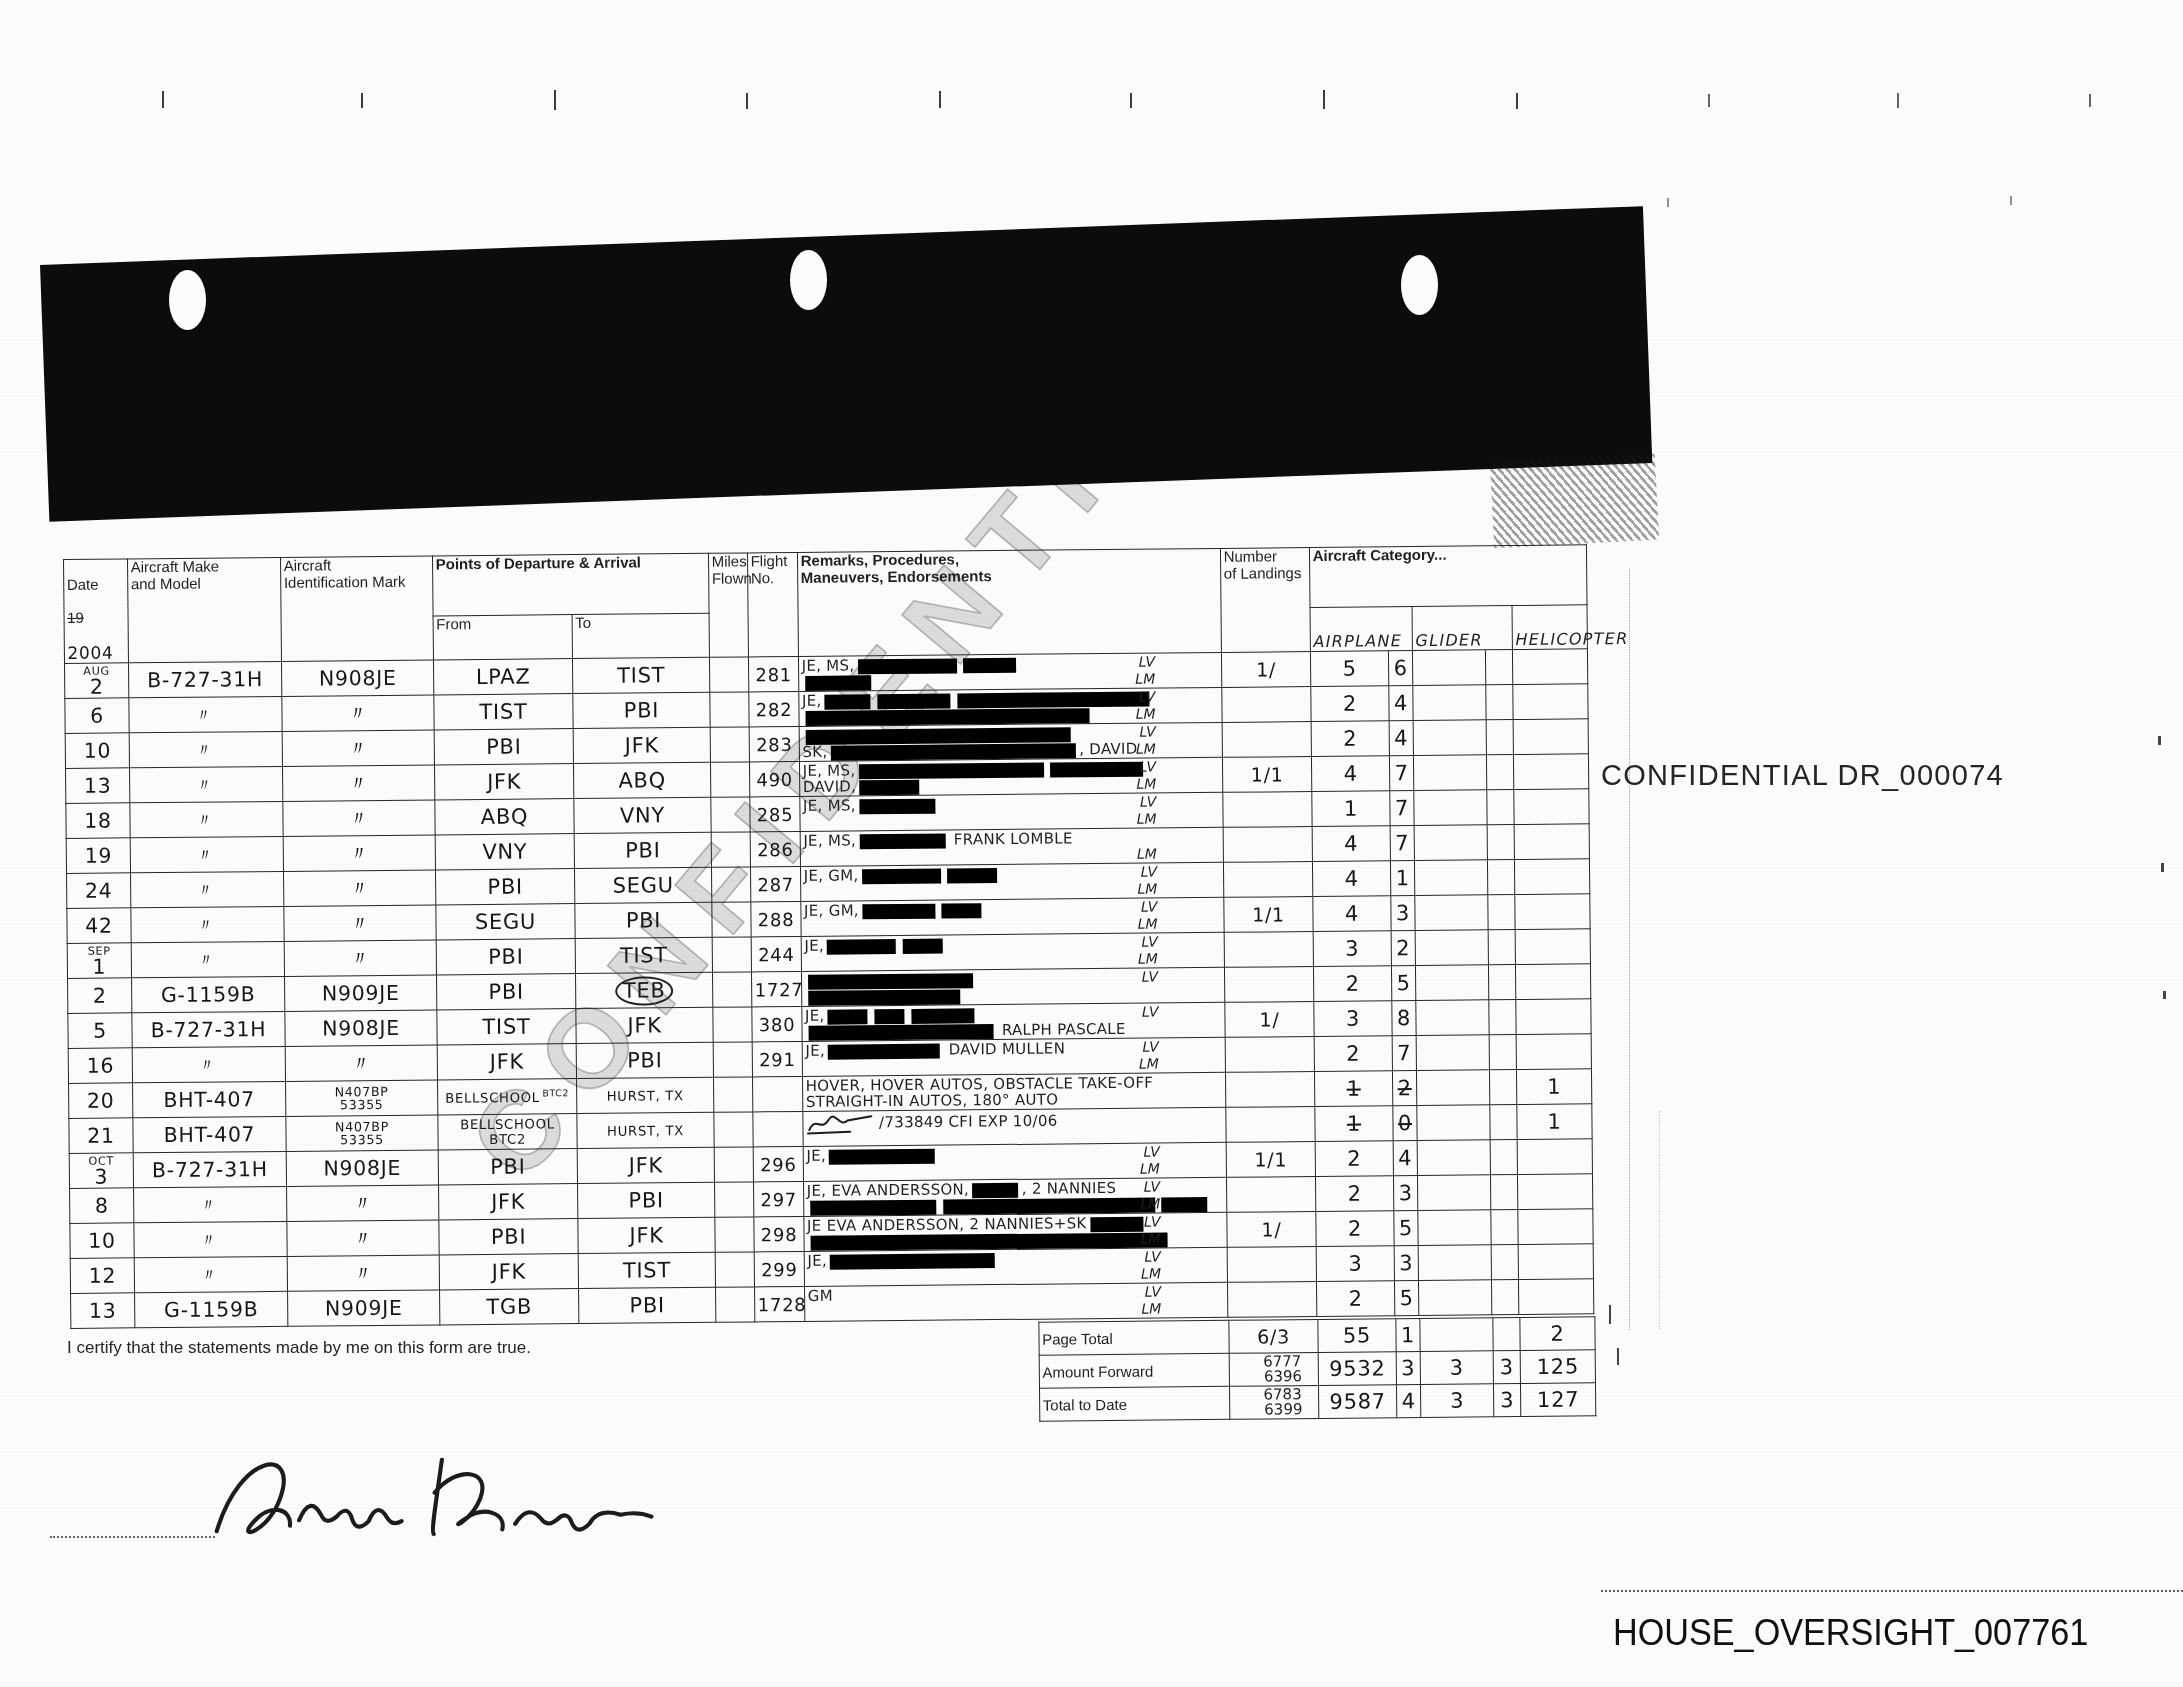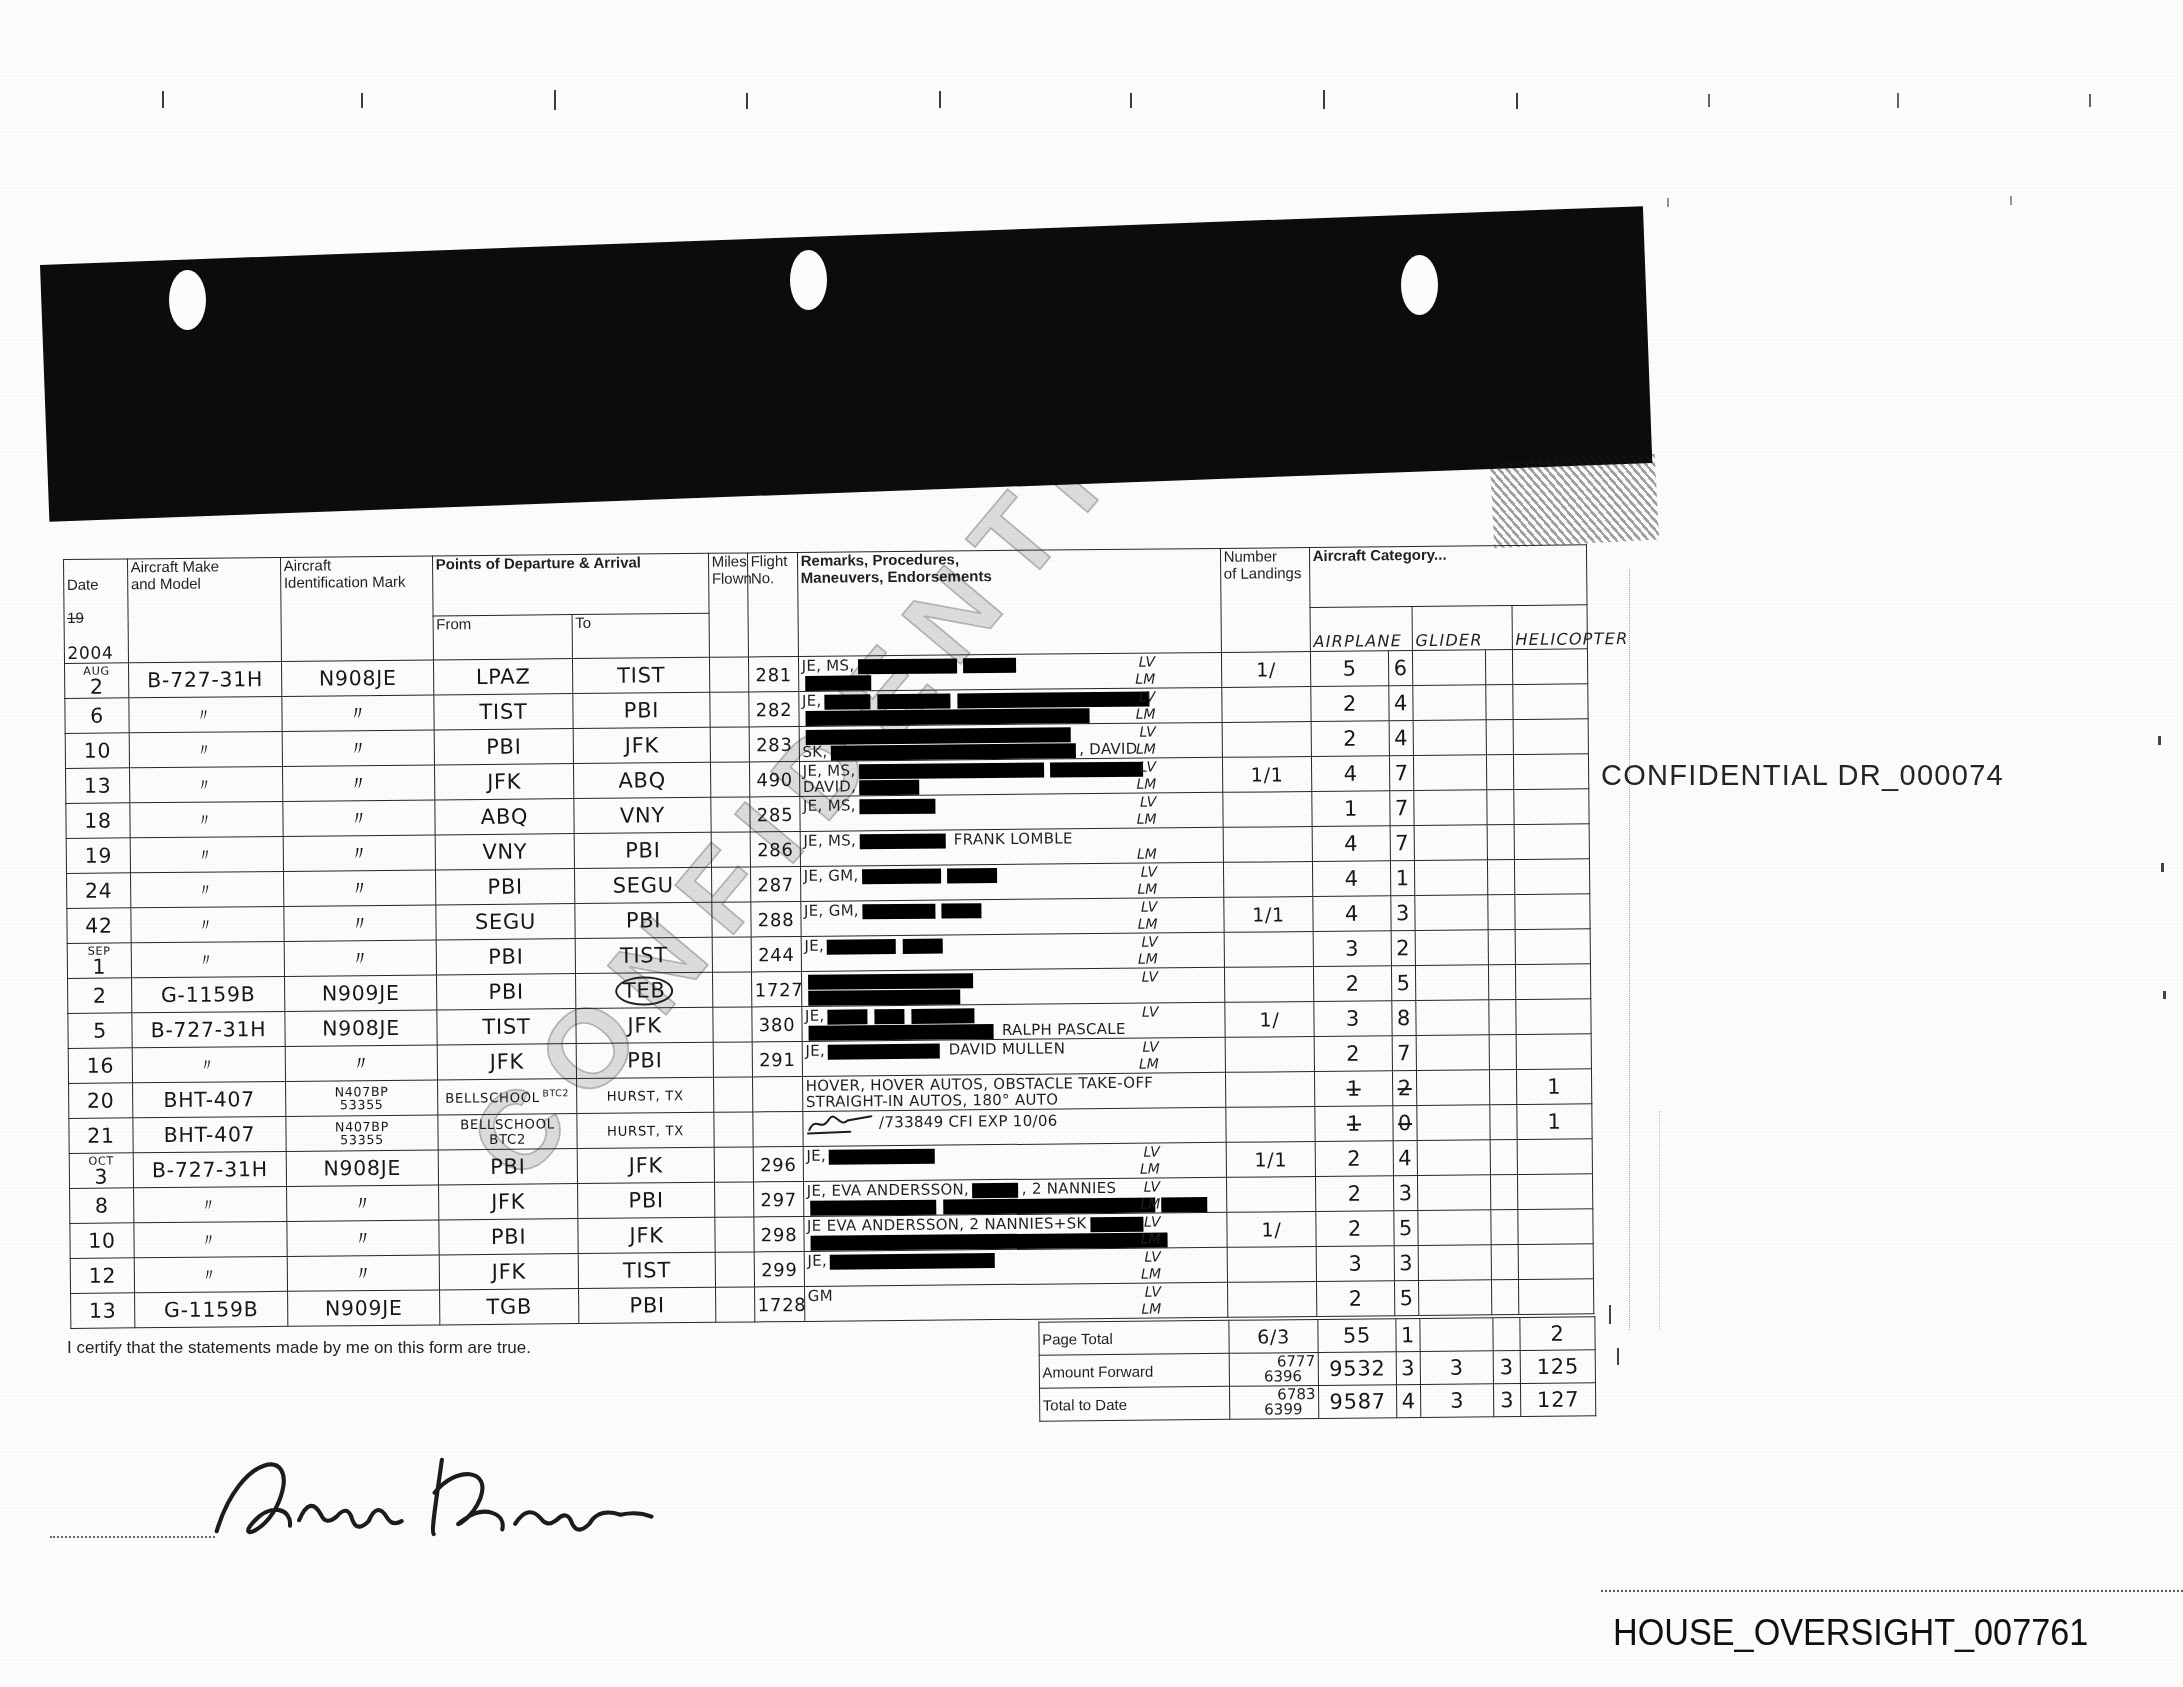--- a/index.html
+++ b/index.html
@@ -52,21 +52,21 @@
   
   .cath{font-family:"DejaVu Sans",sans-serif;font-size:16px;font-style:italic;letter-spacing:1.3px;
         vertical-align:bottom;white-space:nowrap;}
   .strike19{text-decoration:line-through;}
   .y2004{font-family:"DejaVu Sans",sans-serif;font-size:17px;}
   
   #tottable{position:absolute;left:968px;width:556px;background:transparent;}
   #tottable td{height:32px;}
   .tlabel{font-size:15px;padding-left:5.3px;}
   .stk{display:block;font-family:"DejaVu Sans",sans-serif;font-size:15px;line-height:14.6px;text-align:center;}
-  .stk.s1{text-align:right;padding-left:17px;} .stk.s2{text-align:right;padding-right:13.2px;}
+  .stk.s1{text-align:center;padding-left:17px;} .stk.s2{text-align:right;padding-right:13.2px;}
   
   #confstamp{position:absolute;left:1601px;top:759px;font-size:29px;letter-spacing:1.3px;color:#242424;white-space:nowrap;}
   #dotline{position:absolute;left:1601px;top:1590px;width:582px;border-top:2px dotted #5a5a58;}
   #housestamp{position:absolute;left:1613px;top:1612px;font-size:36px;color:#101010;white-space:nowrap;transform:scaleX(.95);transform-origin:left;}
   #certify{position:absolute;left:67px;top:1338px;font-size:17px;color:#242422;}
   #sig{position:absolute;left:192px;top:1436px;}
   #sigdots{position:absolute;left:50px;top:1536px;width:165px;border-top:2px dotted #66666a;}
   .vdots{position:absolute;border-left:1.3px dotted rgba(50,50,50,.45);}
   .scrawl svg{vertical-align:middle;}
 </style>

